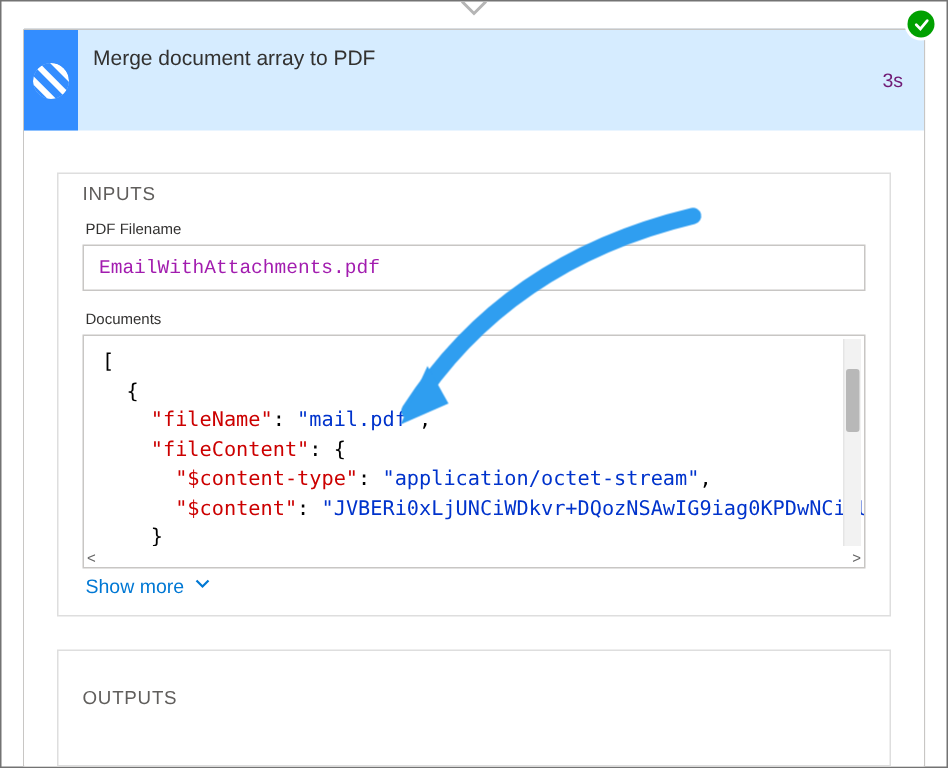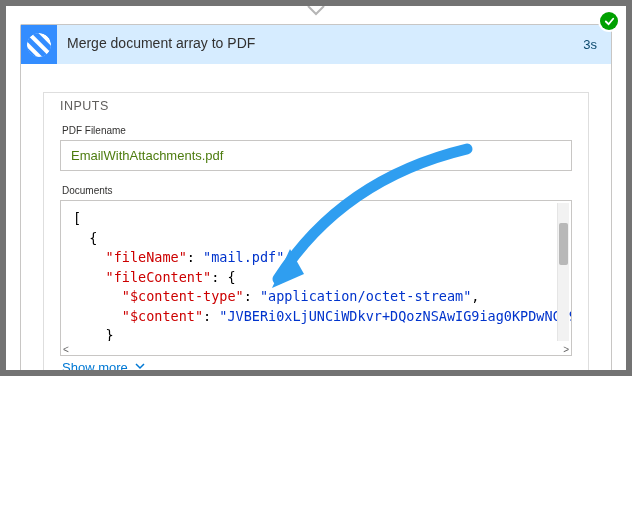--- a/index.html
+++ b/index.html
@@ -1,49 +1,49 @@
 <!DOCTYPE html>
 <html><head>
   <meta charset="utf-8">
   <style>
     html,body{
       margin:0;padding:0;box-sizing:border-box;
       font-family:"Segoe UI",Arial,sans-serif;font-size:13px;color:#323130;
       background:#fff;
     }
     *,*:before,*:after{box-sizing:inherit}
-    .stage{width:632px;height:376px;border:6px solid #737373;position:relative;overflow:hidden}
+    .stage{width:632px;height:512px;border:1px solid #737373;position:relative;overflow:hidden}
     .top-chevron{
       position:absolute;top:-2px;left:50%;transform:translateX(-50%);
       color:#aaa;pointer-events:none;
     }
     .status-badge{
       position:absolute;top:6px;right:8px;width:18px;height:18px;border-radius:50%;
       background:#00a000;display:flex;align-items:center;justify-content:center;color:#fff;
       box-shadow:0 0 0 2px #fff;
     }
     .card{
       margin:18px 14px 0 14px;border:1px solid #c8c6c4;border-top:none;
       border-radius:2px;background:#fff;
     }
     .card-header{
       display:flex;align-items:stretch;background:#d6ecff;border-top:1px solid #c8c6c4;
     }
     .app-icon{
       width:36px;background:#338dff;display:flex;align-items:center;justify-content:center;color:#fff;
     }
     .card-title{flex:1;padding:10px 10px;font-size:14px}
-    .card-time{padding:12px 14px;font-size:13px;color:#0c4a6e}
+    .card-time{padding:26px 14px;font-size:13px;color:#701a75}
     .panel{padding:16px 22px 4px 22px}
     .section{border:1px solid #dedede;margin:12px 0 18px 0;padding:6px 16px 10px 16px;position:relative}
     .section-title{font-size:12.5px;color:#605e5c;margin-bottom:12px;letter-spacing:.5px}
     .field-label{font-size:10px;margin:2px 0 4px 2px;color:#323130}
     .text-input{
-      width:100%;border:1px solid #c8c6c4;background:#fff;padding:7px 10px;font-family:Liberation Sans, sans-serif;font-size:13px;
-      color:#4d7c0f;
+      width:100%;border:1px solid #c8c6c4;background:#fff;padding:7px 10px;font-family:Liberation Mono, monospace;font-size:13px;
+      color:#a21caf;
     }
     .docs-box{
       position:relative;width:100%;border:1px solid #c8c6c4;background:#fff;overflow:hidden;font-family:Consolas,Menlo,monospace;font-size:13.5px;
       height:156px;
     }
     .docs-box pre{
       margin:0;padding:8px 12px;white-space:pre;overflow:auto;width:100%;height:calc(100% - 14px);line-height:1.45;
     }
     .docs-box .hscroll{
       position:absolute;left:2px;right:2px;bottom:1px;height:10px;

